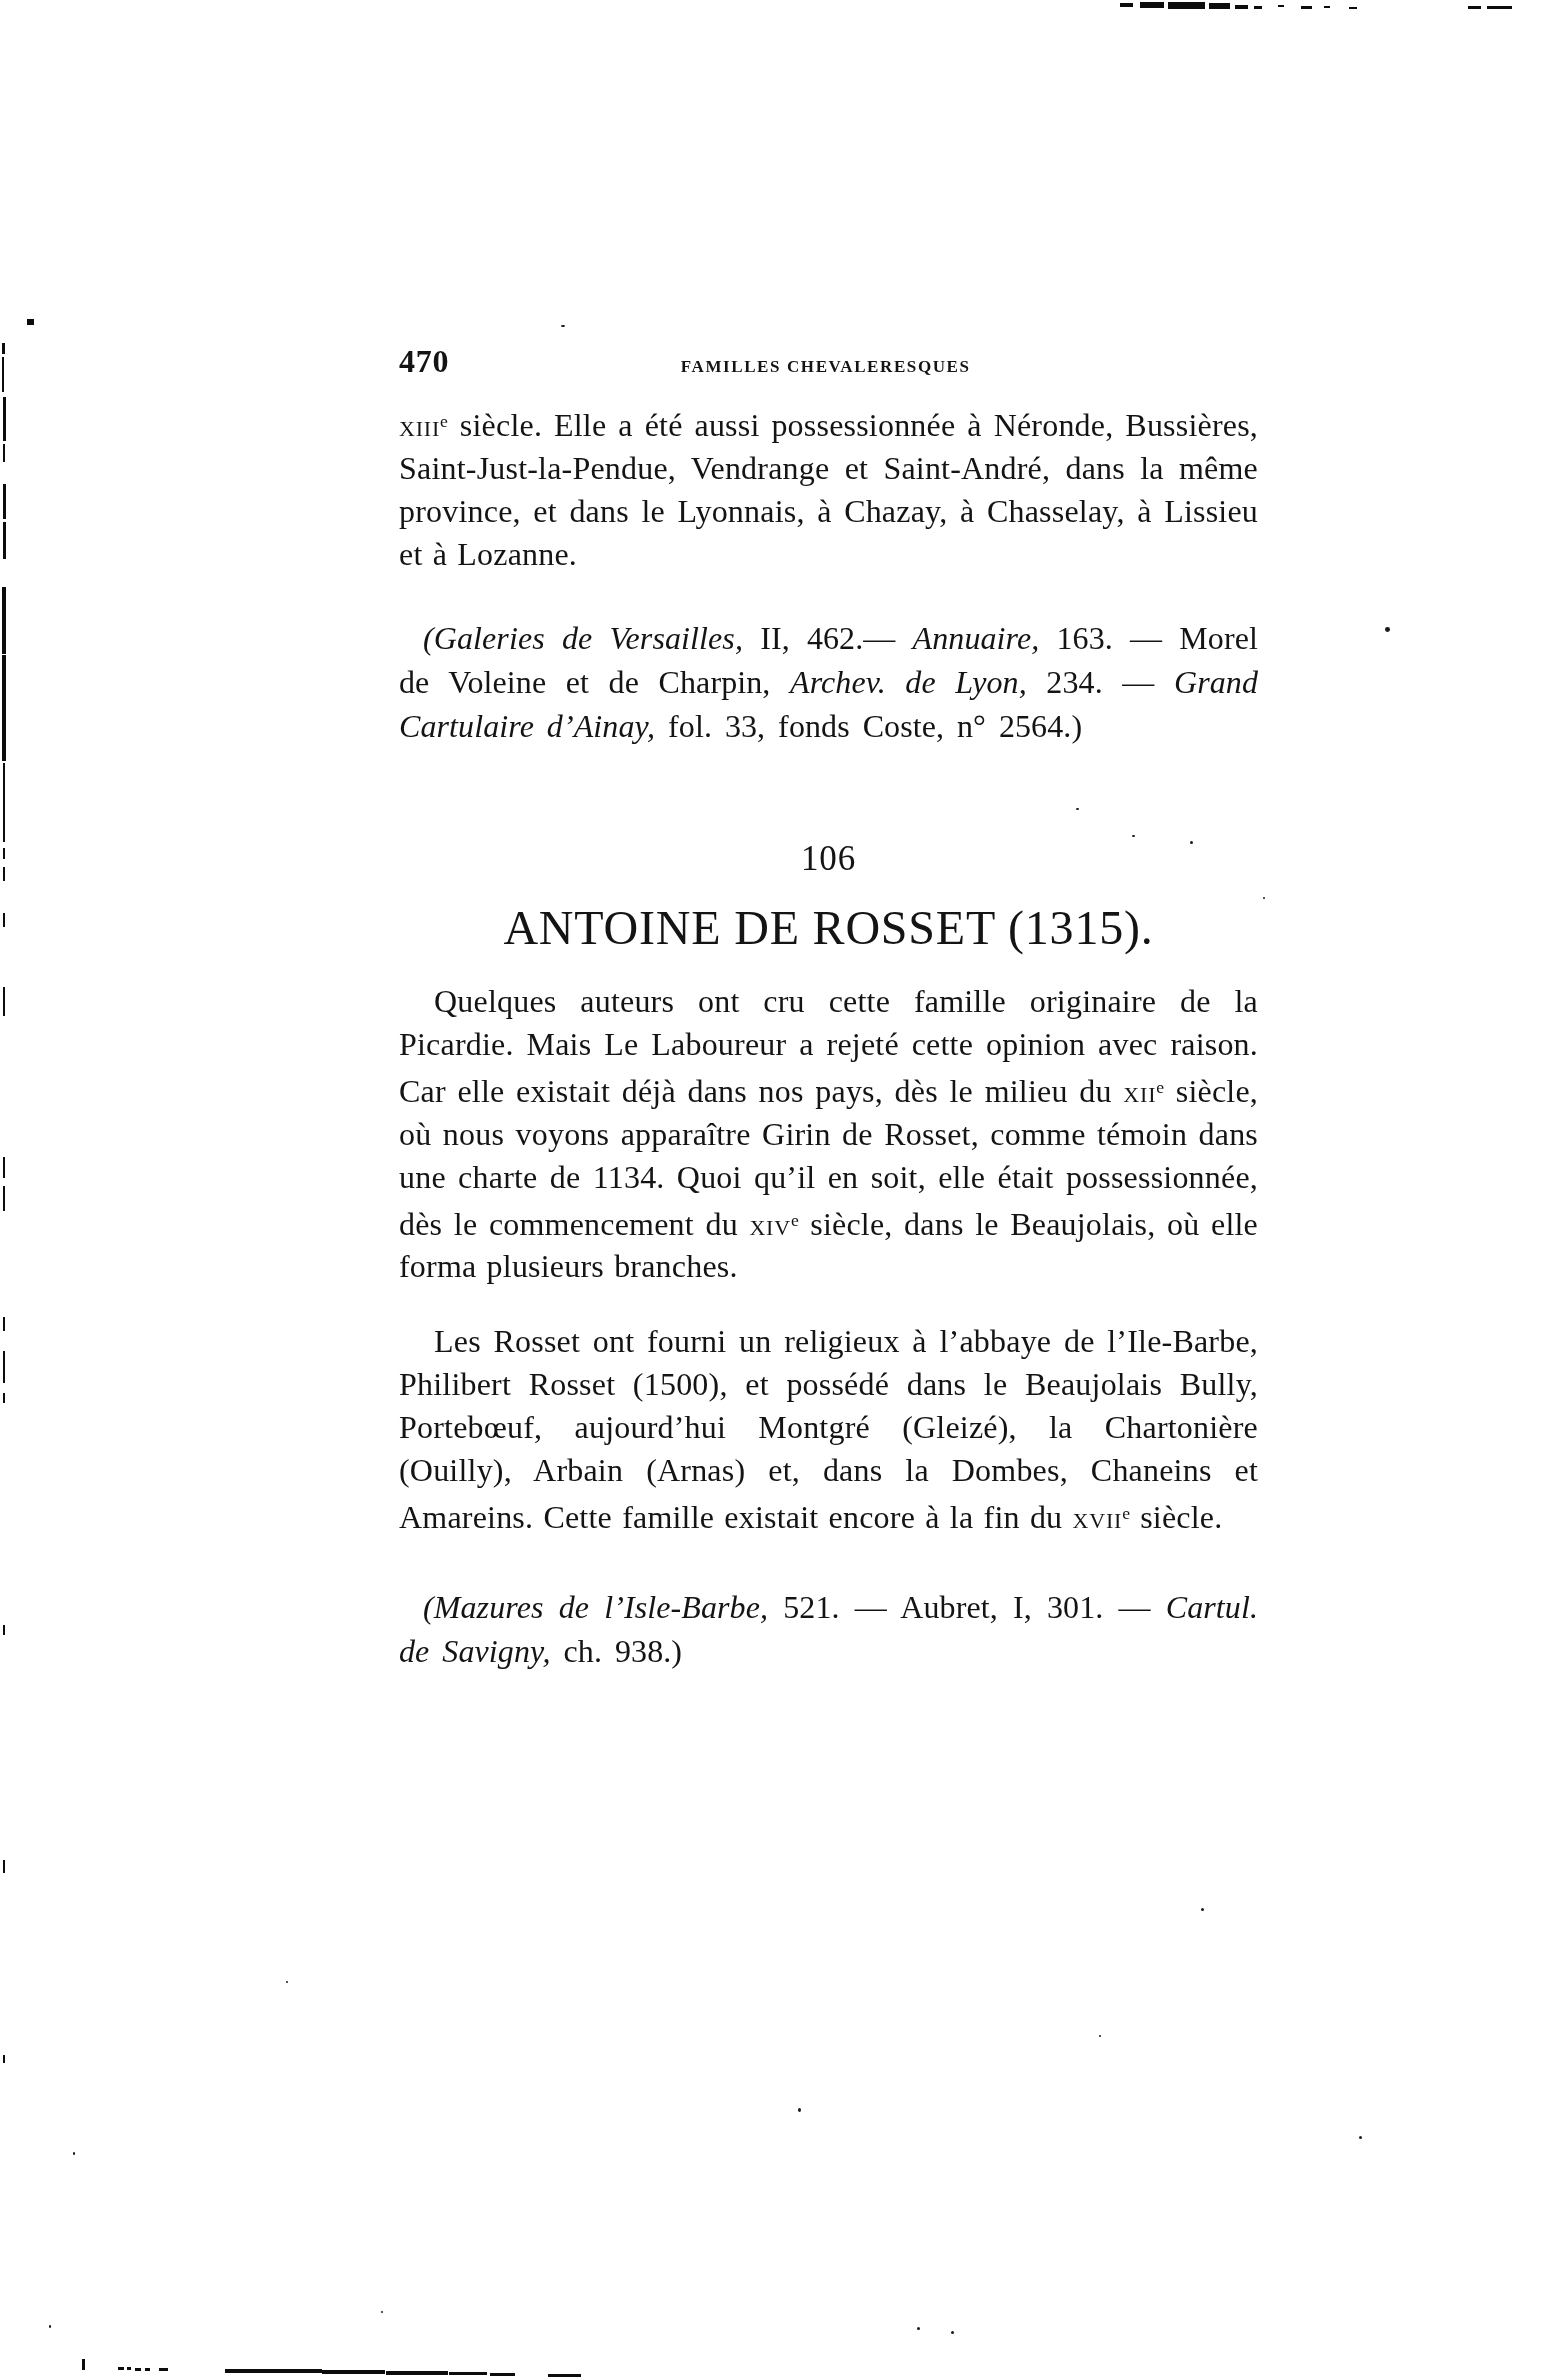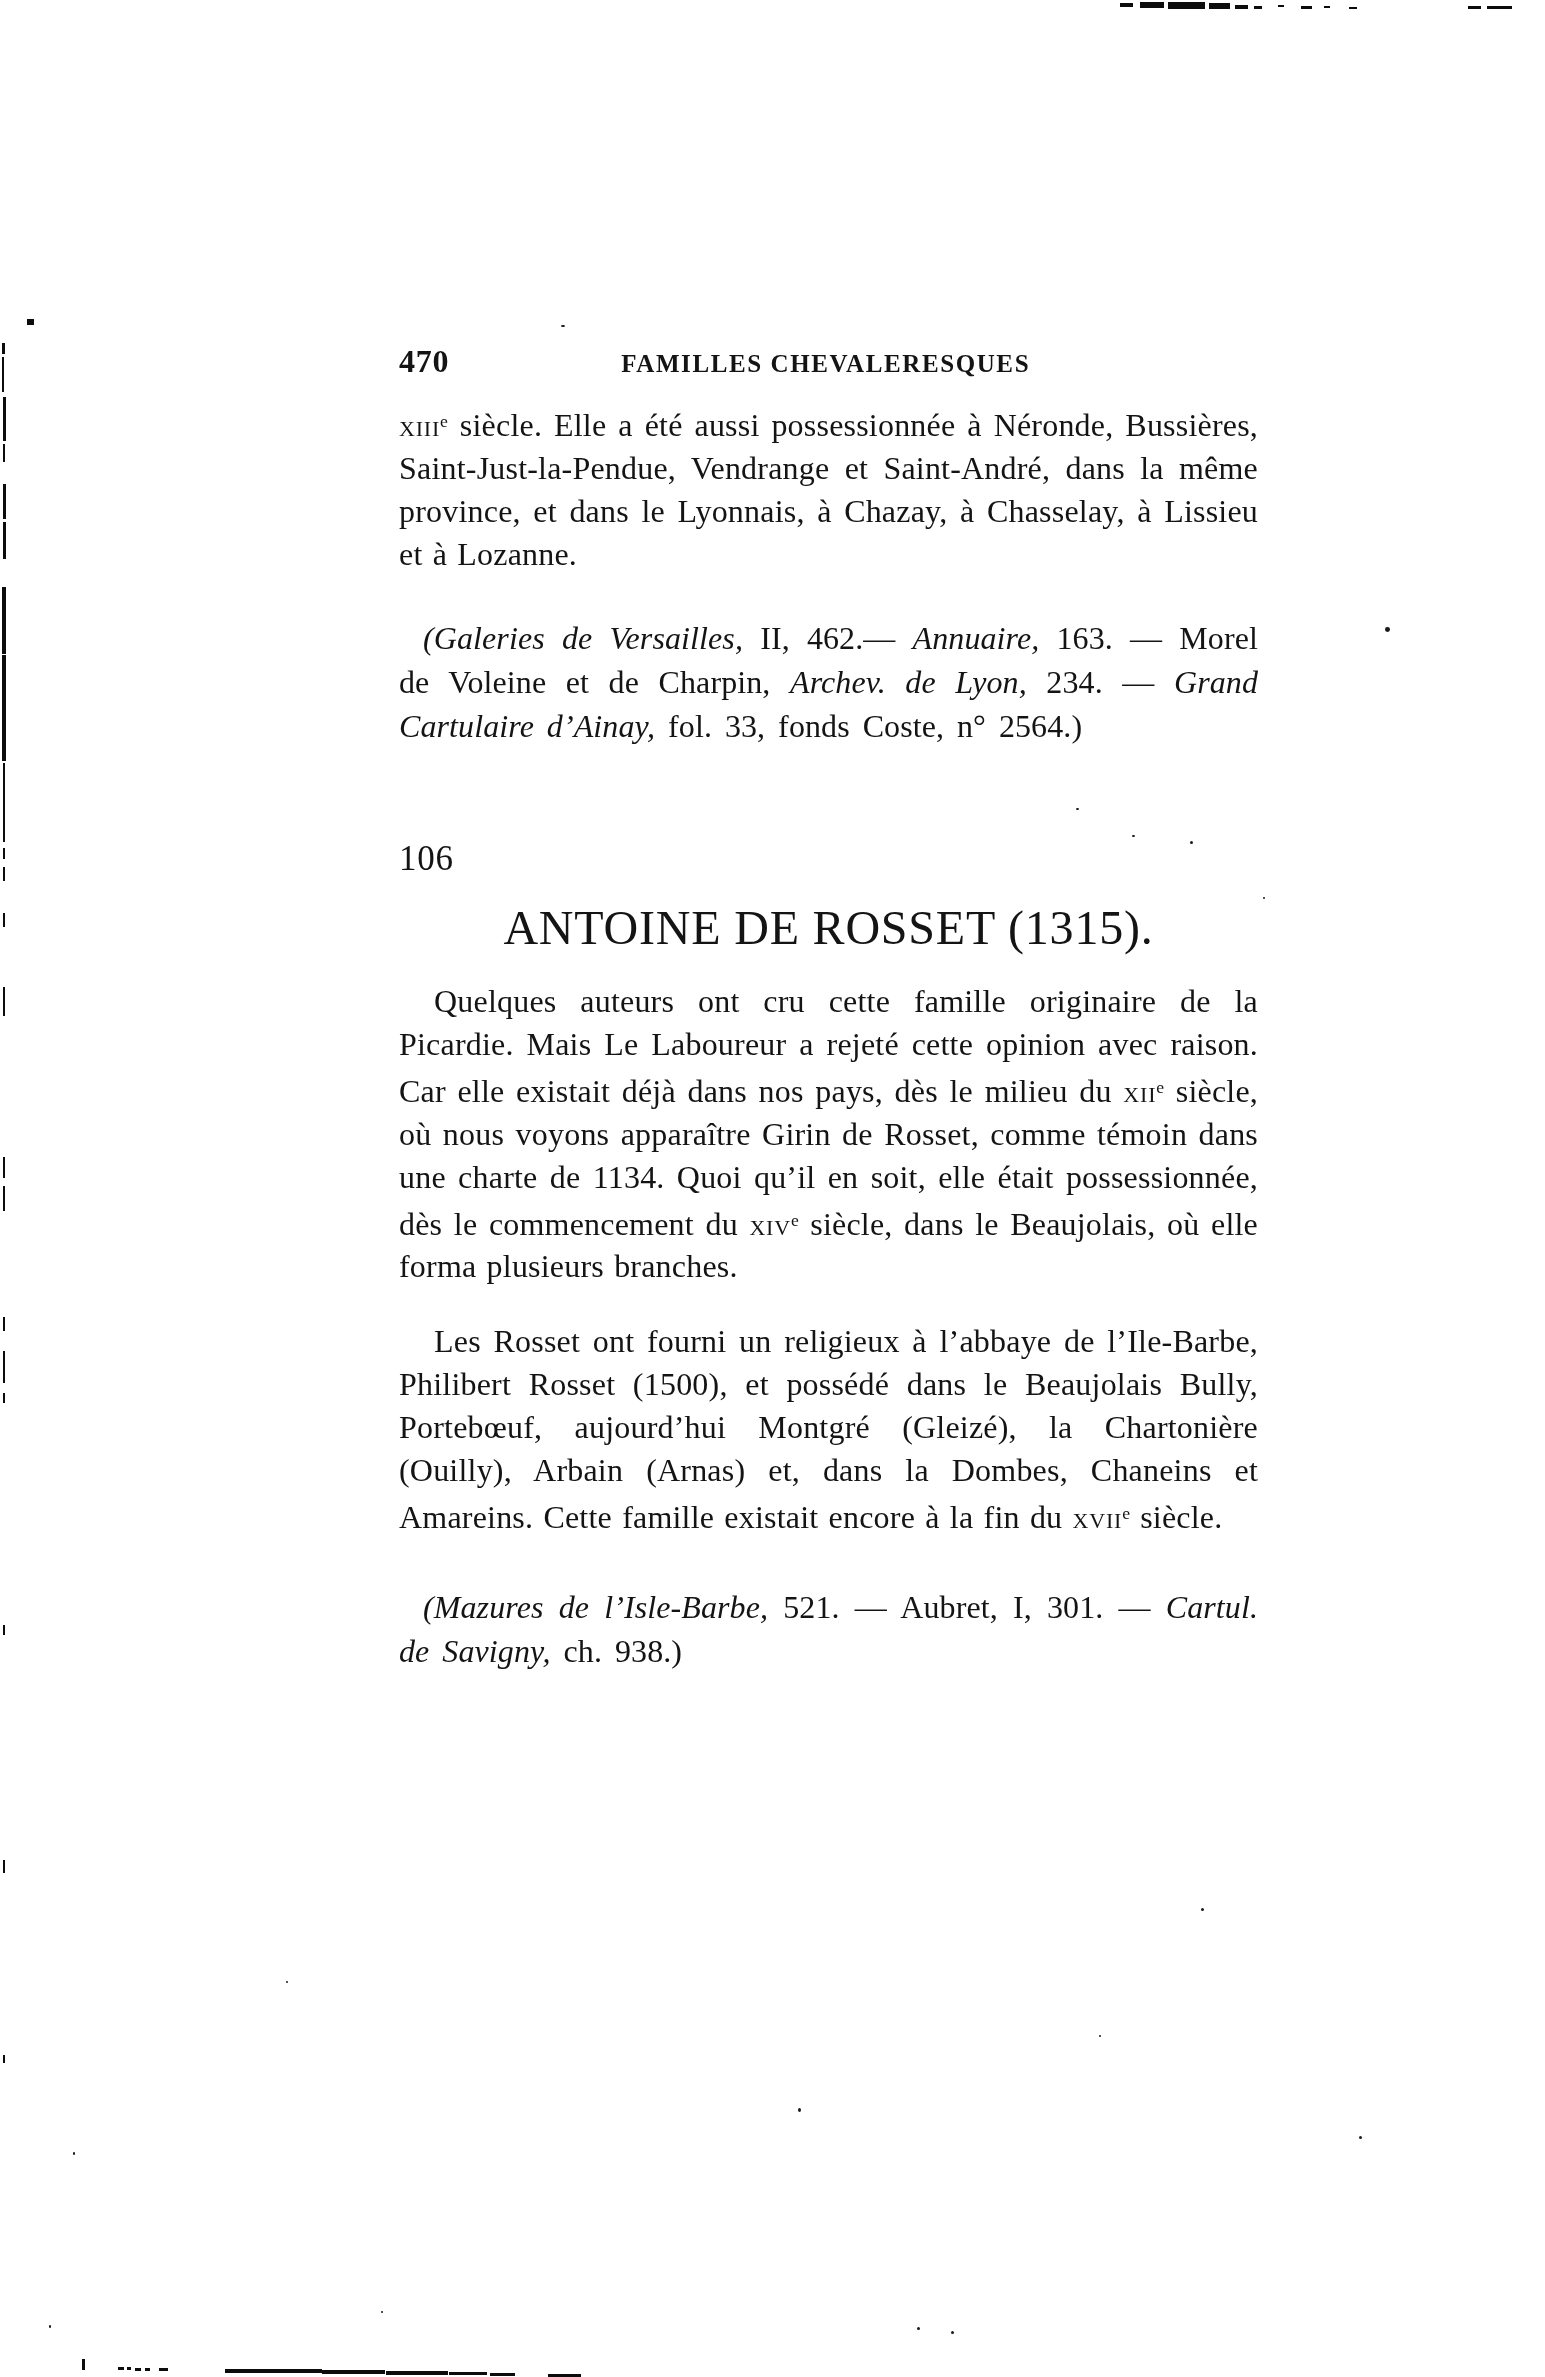--- a/index.html
+++ b/index.html
@@ -7,35 +7,35 @@
     width:1546px;height:2377px;position:relative;
     background:#ffffff;color:#141414;
     font-family:"Liberation Serif","DejaVu Serif",serif;
     overflow:hidden;
   }
   .page{position:absolute;inset:0;background:#ffffff;}
   .column{position:absolute;left:399px;top:343px;width:859px;}
 
   .hdr{display:flex;align-items:baseline;height:27px;}
   .hdr-num{font-size:32px;font-weight:bold;letter-spacing:0.8px;}
-  .hdr-title{flex:1;text-align:center;font-size:25px;font-weight:bold;
+  .hdr-title{flex:1;text-align:center;font-size:17px;font-weight:bold;
     letter-spacing:1.6px;padding-right:56px;white-space:nowrap;}
 
   .par{font-size:32px;line-height:43px;text-align:justify;
     word-spacing:2px;letter-spacing:0.2px;}
   .par1{margin-top:30px;}
   .bp{text-indent:35px;}
   .bp-first{margin-top:19px;}
 
   .cit{font-size:32px;line-height:44px;text-align:justify;text-indent:24px;
     word-spacing:4.8px;letter-spacing:0.1px;}
   .cit1{margin-top:40px;}
   .cit2{margin-top:46px;}
 
-  .secnum{margin-top:93px;font-size:35px;line-height:35px;
+  .secnum{margin-top:93px;text-align:center;font-size:35px;line-height:35px;
     letter-spacing:0.8px;}
   .sectitle{margin-top:32px;text-align:center;font-size:48px;line-height:40px;
     letter-spacing:0.8px;white-space:nowrap;}
   .blazon{margin-top:37px;font-size:33px;font-style:italic;line-height:46px;
     text-align:center;word-spacing:2.4px;}
 
   .sg-r{}
   .sg-i{font-style:italic;}
   .sg-sc{font-variant:small-caps;letter-spacing:0.8px;}
   .sg-sup{font-size:0.55em;vertical-align:0.5em;letter-spacing:0;}

